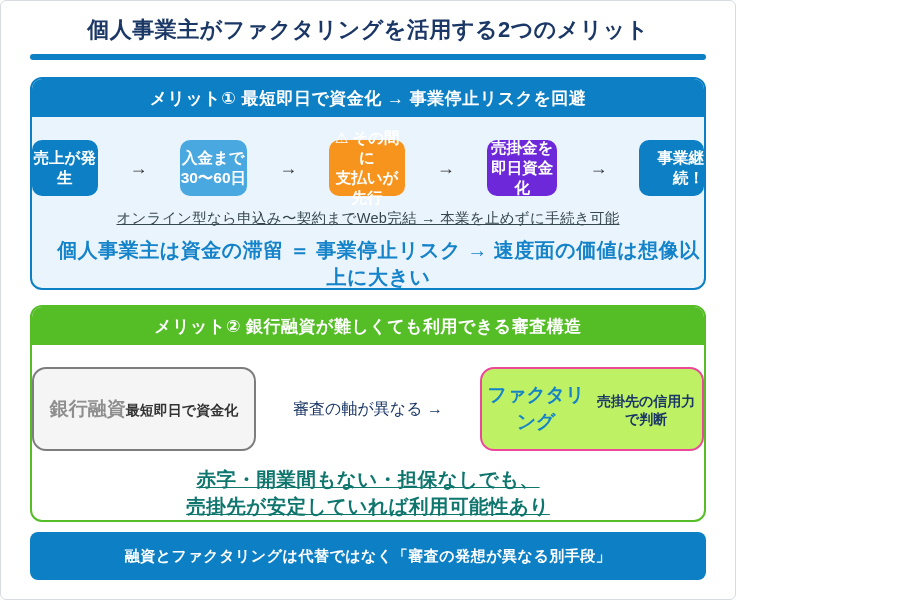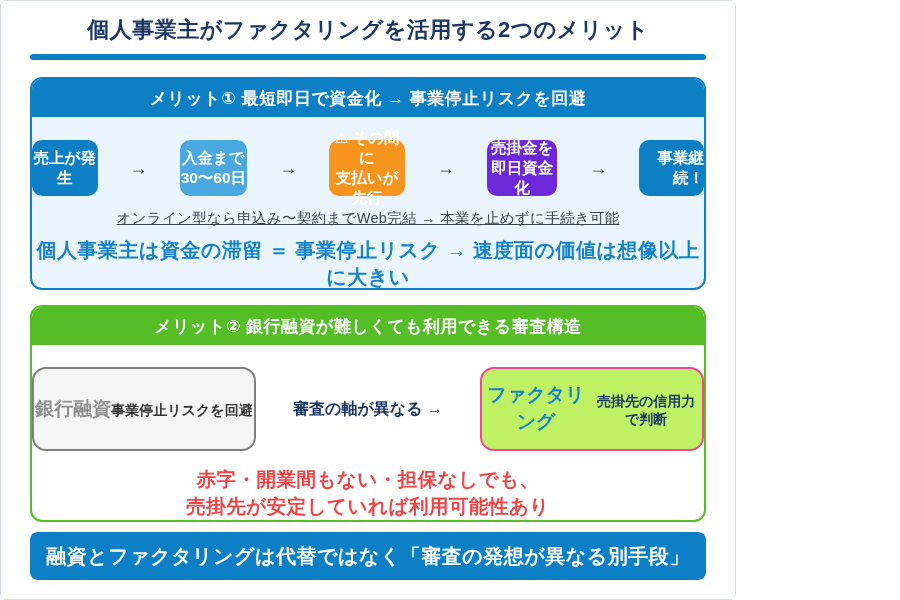--- a/index.html
+++ b/index.html
@@ -100,20 +100,21 @@
     letter-spacing: 0.3px;
     text-decoration: underline;
   }
   .statement {
     margin-top: 9px;
     text-align: center;
     font-size: 20px;
     font-weight: bold;
     color: #1583c9;
     letter-spacing: 0.5px;
+    padding-left: 21px;
   }
 
   
   .compare-row {
     display: flex;
     align-items: center;
     justify-content: center;
     padding-top: 22px;
   }
   .cmp-box {
@@ -129,43 +130,44 @@
   .cmp-title.gray { color: #8e8e8e; }
   .cmp-title.blue { color: #1583c9; }
   .cmp-sub { font-size: 14px; font-weight: 600; margin-top: 4px; }
   .cmp-sub.dark { color: #333333; }
   .cmp-sub.navy { color: #1b3766; }
   .cmp-label {
     margin: 0 32px;
     min-width: 160px;
     text-align: center;
     font-size: 16px;
-    font-weight: bold;
+    font-weight: normal;
     color: #1b3766;
   }
 
   .note {
     margin-top: 15px;
     text-align: center;
     font-size: 19.5px;
     font-weight: bold;
-    color: #ef4444;
+    color: #0f766e;
     line-height: 1.4;
     letter-spacing: 0.5px;
+    text-decoration: underline;
   }
 
   
   .footer-bar {
     margin-top: 10px;
     height: 48px;
     background: #0d80c5;
     border-radius: 8px;
     display: flex; align-items: center; justify-content: center;
     color: #ffffff;
-    font-size: 20px;
+    font-size: 15px;
     font-weight: bold;
     letter-spacing: 0.5px;
   }
 </style>
 </head>
 <body>
 
 <div class="page">
 
   <div class="title">個人事業主がファクタリングを活用する2つのメリット</div>
@@ -208,21 +210,21 @@
     <div class="caption">オンライン型なら申込み〜契約までWeb完結 → 本業を止めずに手続き可能</div>
     <div class="statement">個人事業主は資金の滞留 ＝ 事業停止リスク → 速度面の価値は想像以上に大きい</div>
   </section>
 
   <section class="panel panel-green">
     <div class="panel-header header-green">メリット② 銀行融資が難しくても利用できる審査構造</div>
 
     <div class="compare-row">
       <div class="cmp-box cmp-gray">
         <div class="cmp-title gray">銀行融資</div>
-        <div class="cmp-sub dark">事業停止リスクを回避</div>
+        <div class="cmp-sub dark">最短即日で資金化</div>
       </div>
 
       <div class="cmp-label">審査の軸が異なる →</div>
 
       <div class="cmp-box cmp-blue">
         <div class="cmp-title blue">ファクタリング</div>
         <div class="cmp-sub navy">売掛先の信用力で判断</div>
       </div>
     </div>
 

